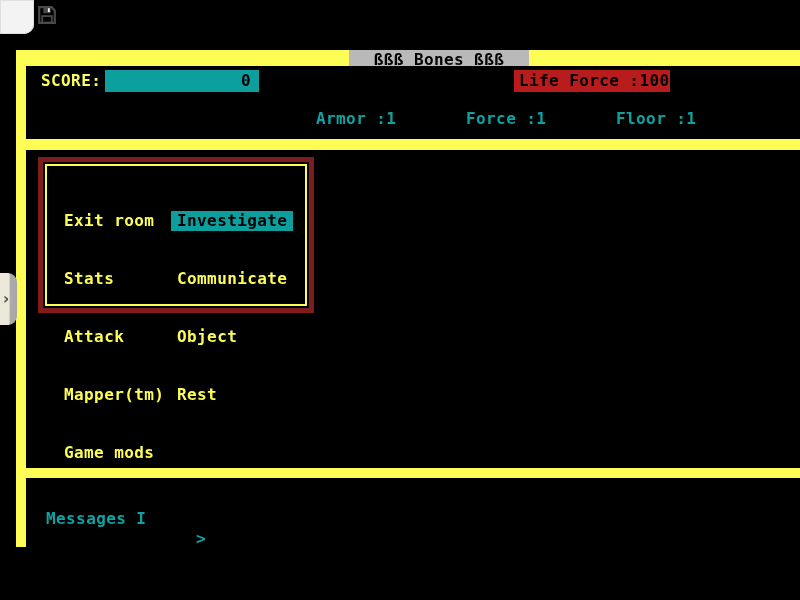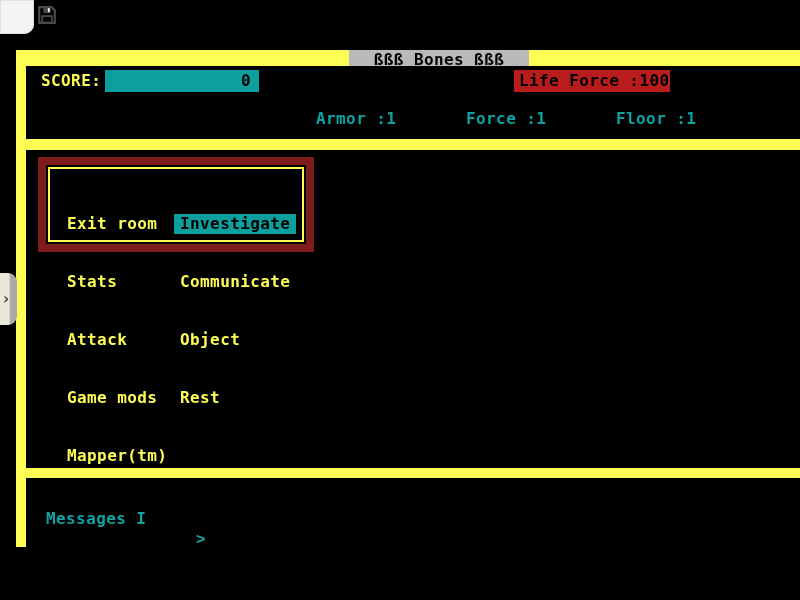--- a/index.html
+++ b/index.html
@@ -50,22 +50,22 @@
     background:#b91c1c; color:#000; padding-left:5px; line-height:22px; overflow:hidden;
   }
   .stat { position:absolute; top:44px; line-height:18px; }
   .stat.booty { left:38px;margin-top:38px; }
   .stat.armor { left:290px; }
   .stat.force { left:440px; }
   .stat.floor { left:590px; }
 
   
   .menu-box {
-    position:absolute; left:12px; top:7px; width:276px; height:95px;
-    border:8px solid #7f1d1d;
+    position:absolute; left:12px; top:7px; width:276px; height:156px;
+    border:5px solid #7f1d1d;
   }
   .menu-box-inner { position:absolute; inset:2px; border:2px solid #fdfd56; }
   .menu-col { position:absolute; top:11px; list-style:none; }
   .menu-col.c1 { left:15px; }
   .menu-col.c2 { left:128px; }
   .menu-item { height:20px; line-height:20px; color:#fdfd56; padding:0 6px; cursor:pointer; }
   .menu-item.selected { background:#0d9e9e; color:#000; }
 
   
   .msg-row { position:absolute; left:0; width:100%; height:20px; line-height:20px; }
@@ -113,22 +113,22 @@
     </div>
 
     
     <div class="panel main-panel">
       <div class="menu-box">
         <div class="menu-box-inner"></div>
         <ul class="menu-col c1">
           <li class="menu-item">Exit room</li>
           <li class="menu-item">Stats</li>
           <li class="menu-item">Attack</li>
+          <li class="menu-item">Mapper(tm)</li>
           <li class="menu-item">Game mods</li>
-          <li class="menu-item">Mapper(tm)</li>
         </ul>
         <ul class="menu-col c2">
           <li class="menu-item selected">Investigate</li>
           <li class="menu-item">Communicate</li>
           <li class="menu-item">Object</li>
           <li class="menu-item">Rest</li>
         </ul>
       </div>
     </div>
 

